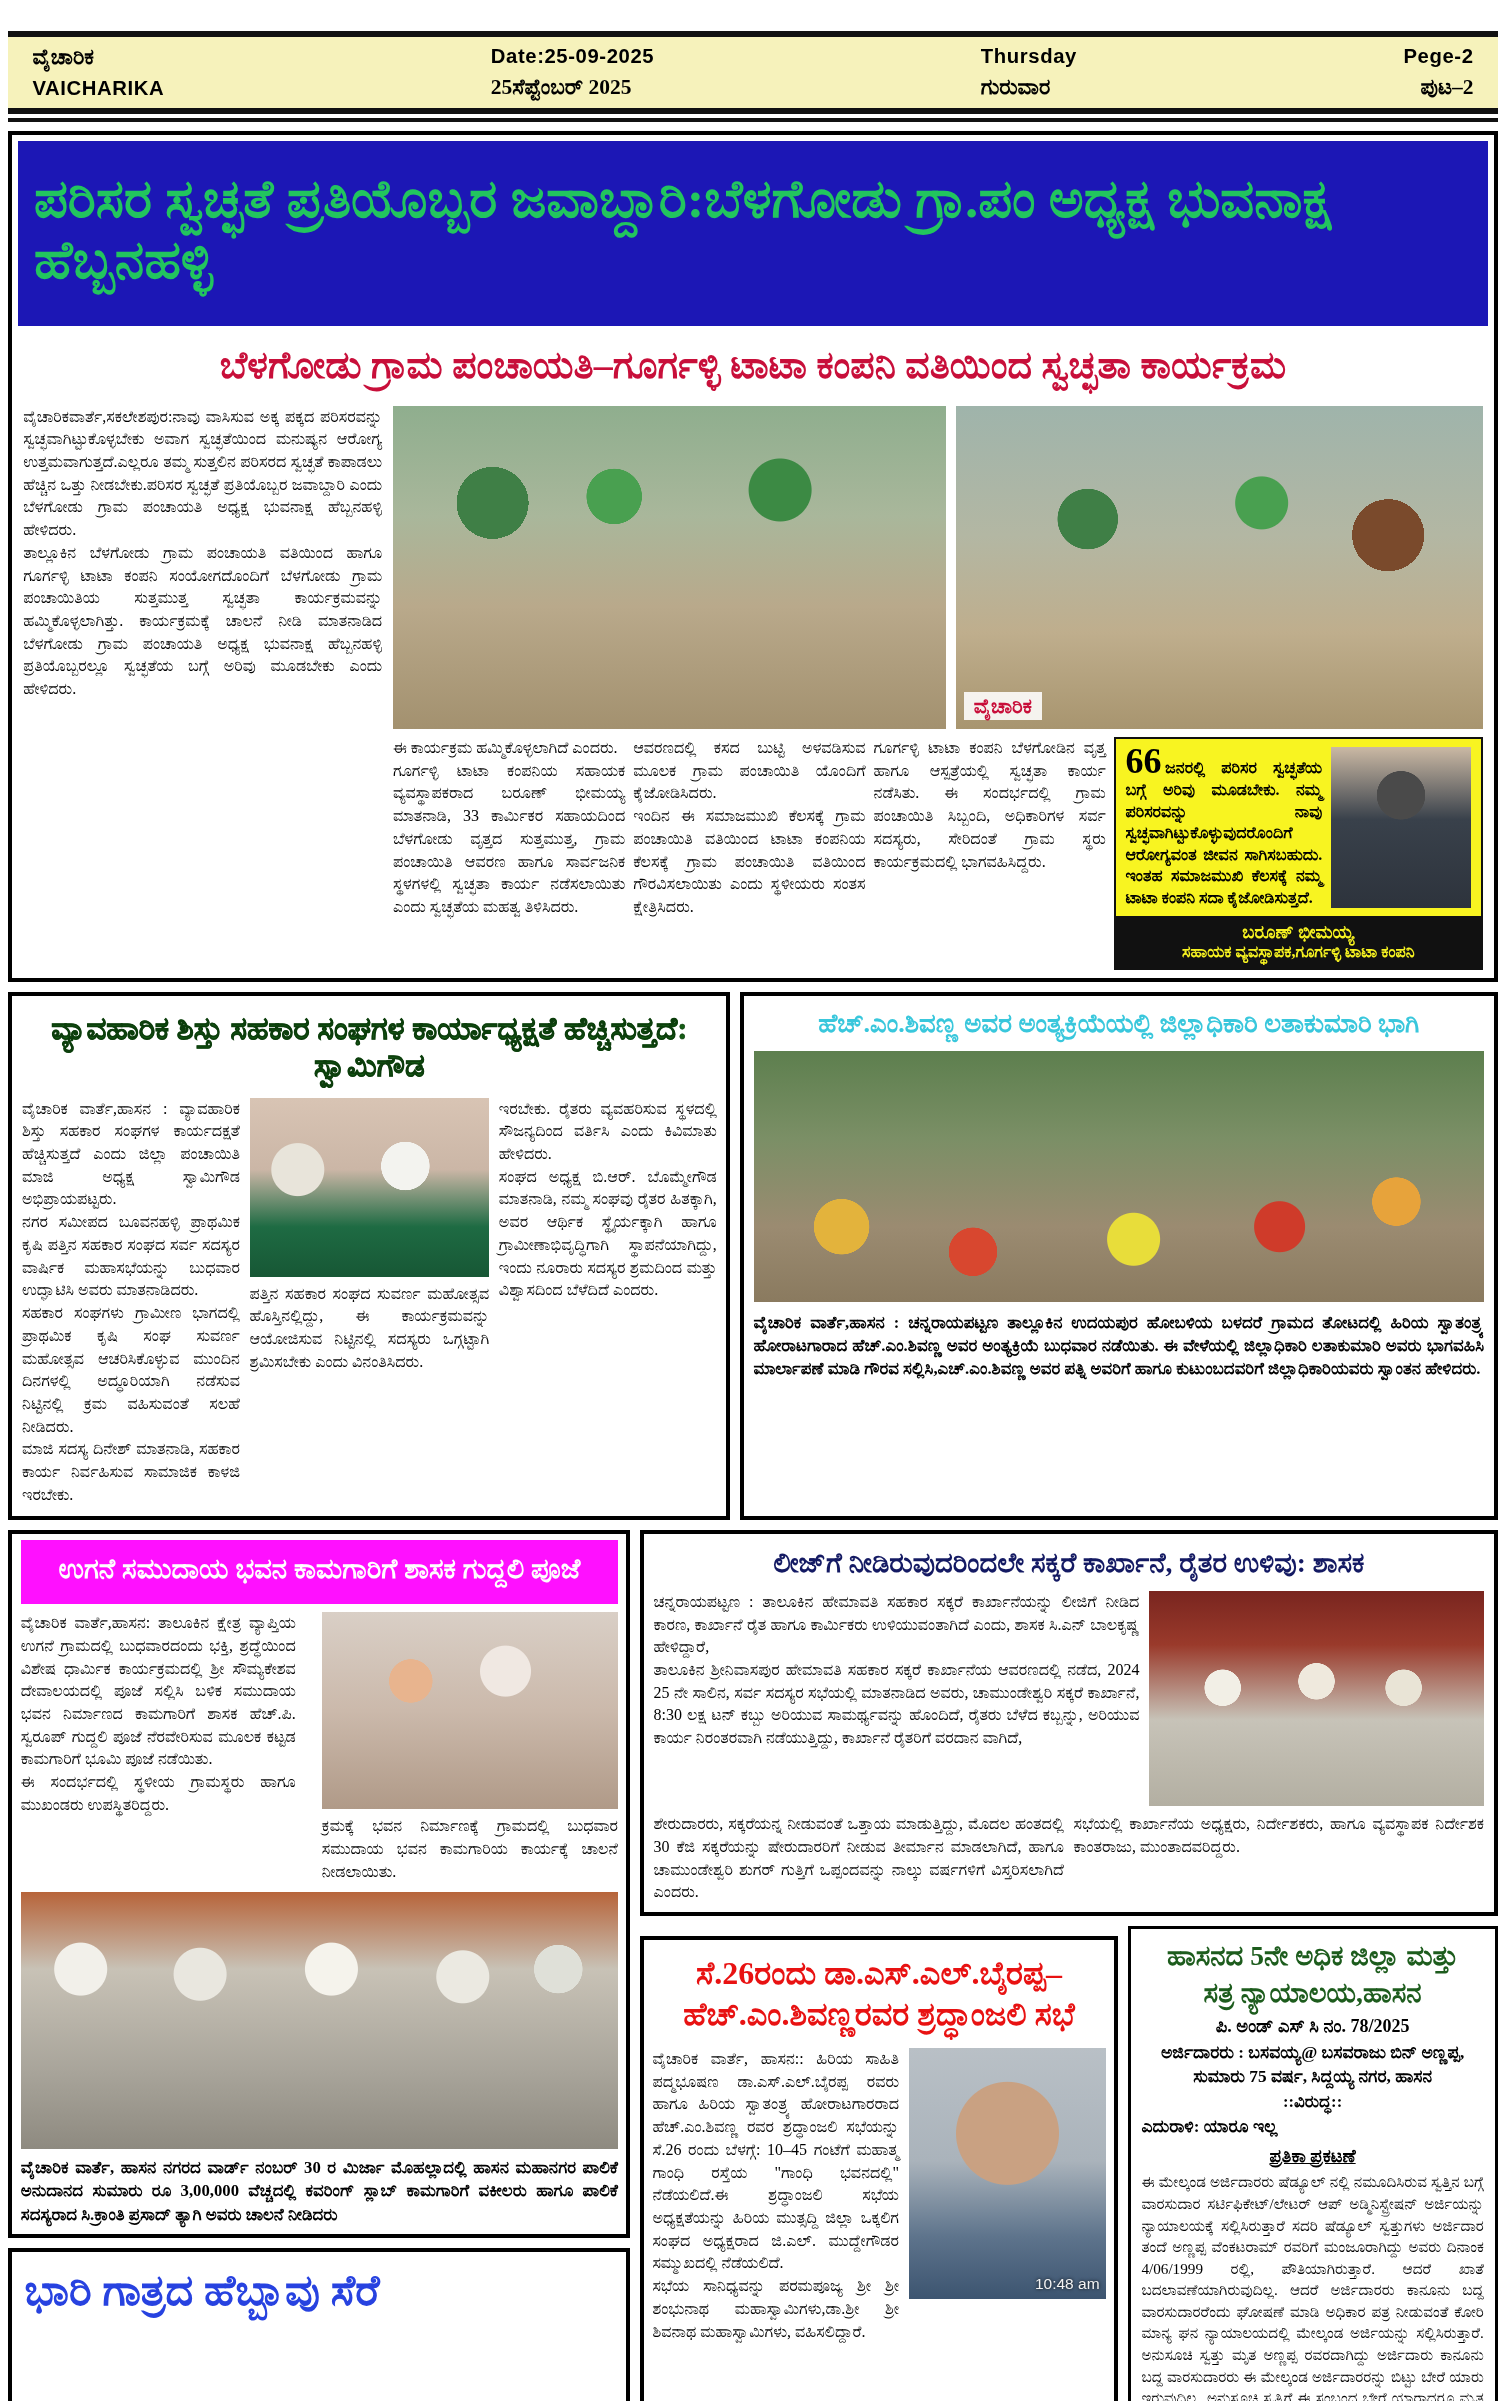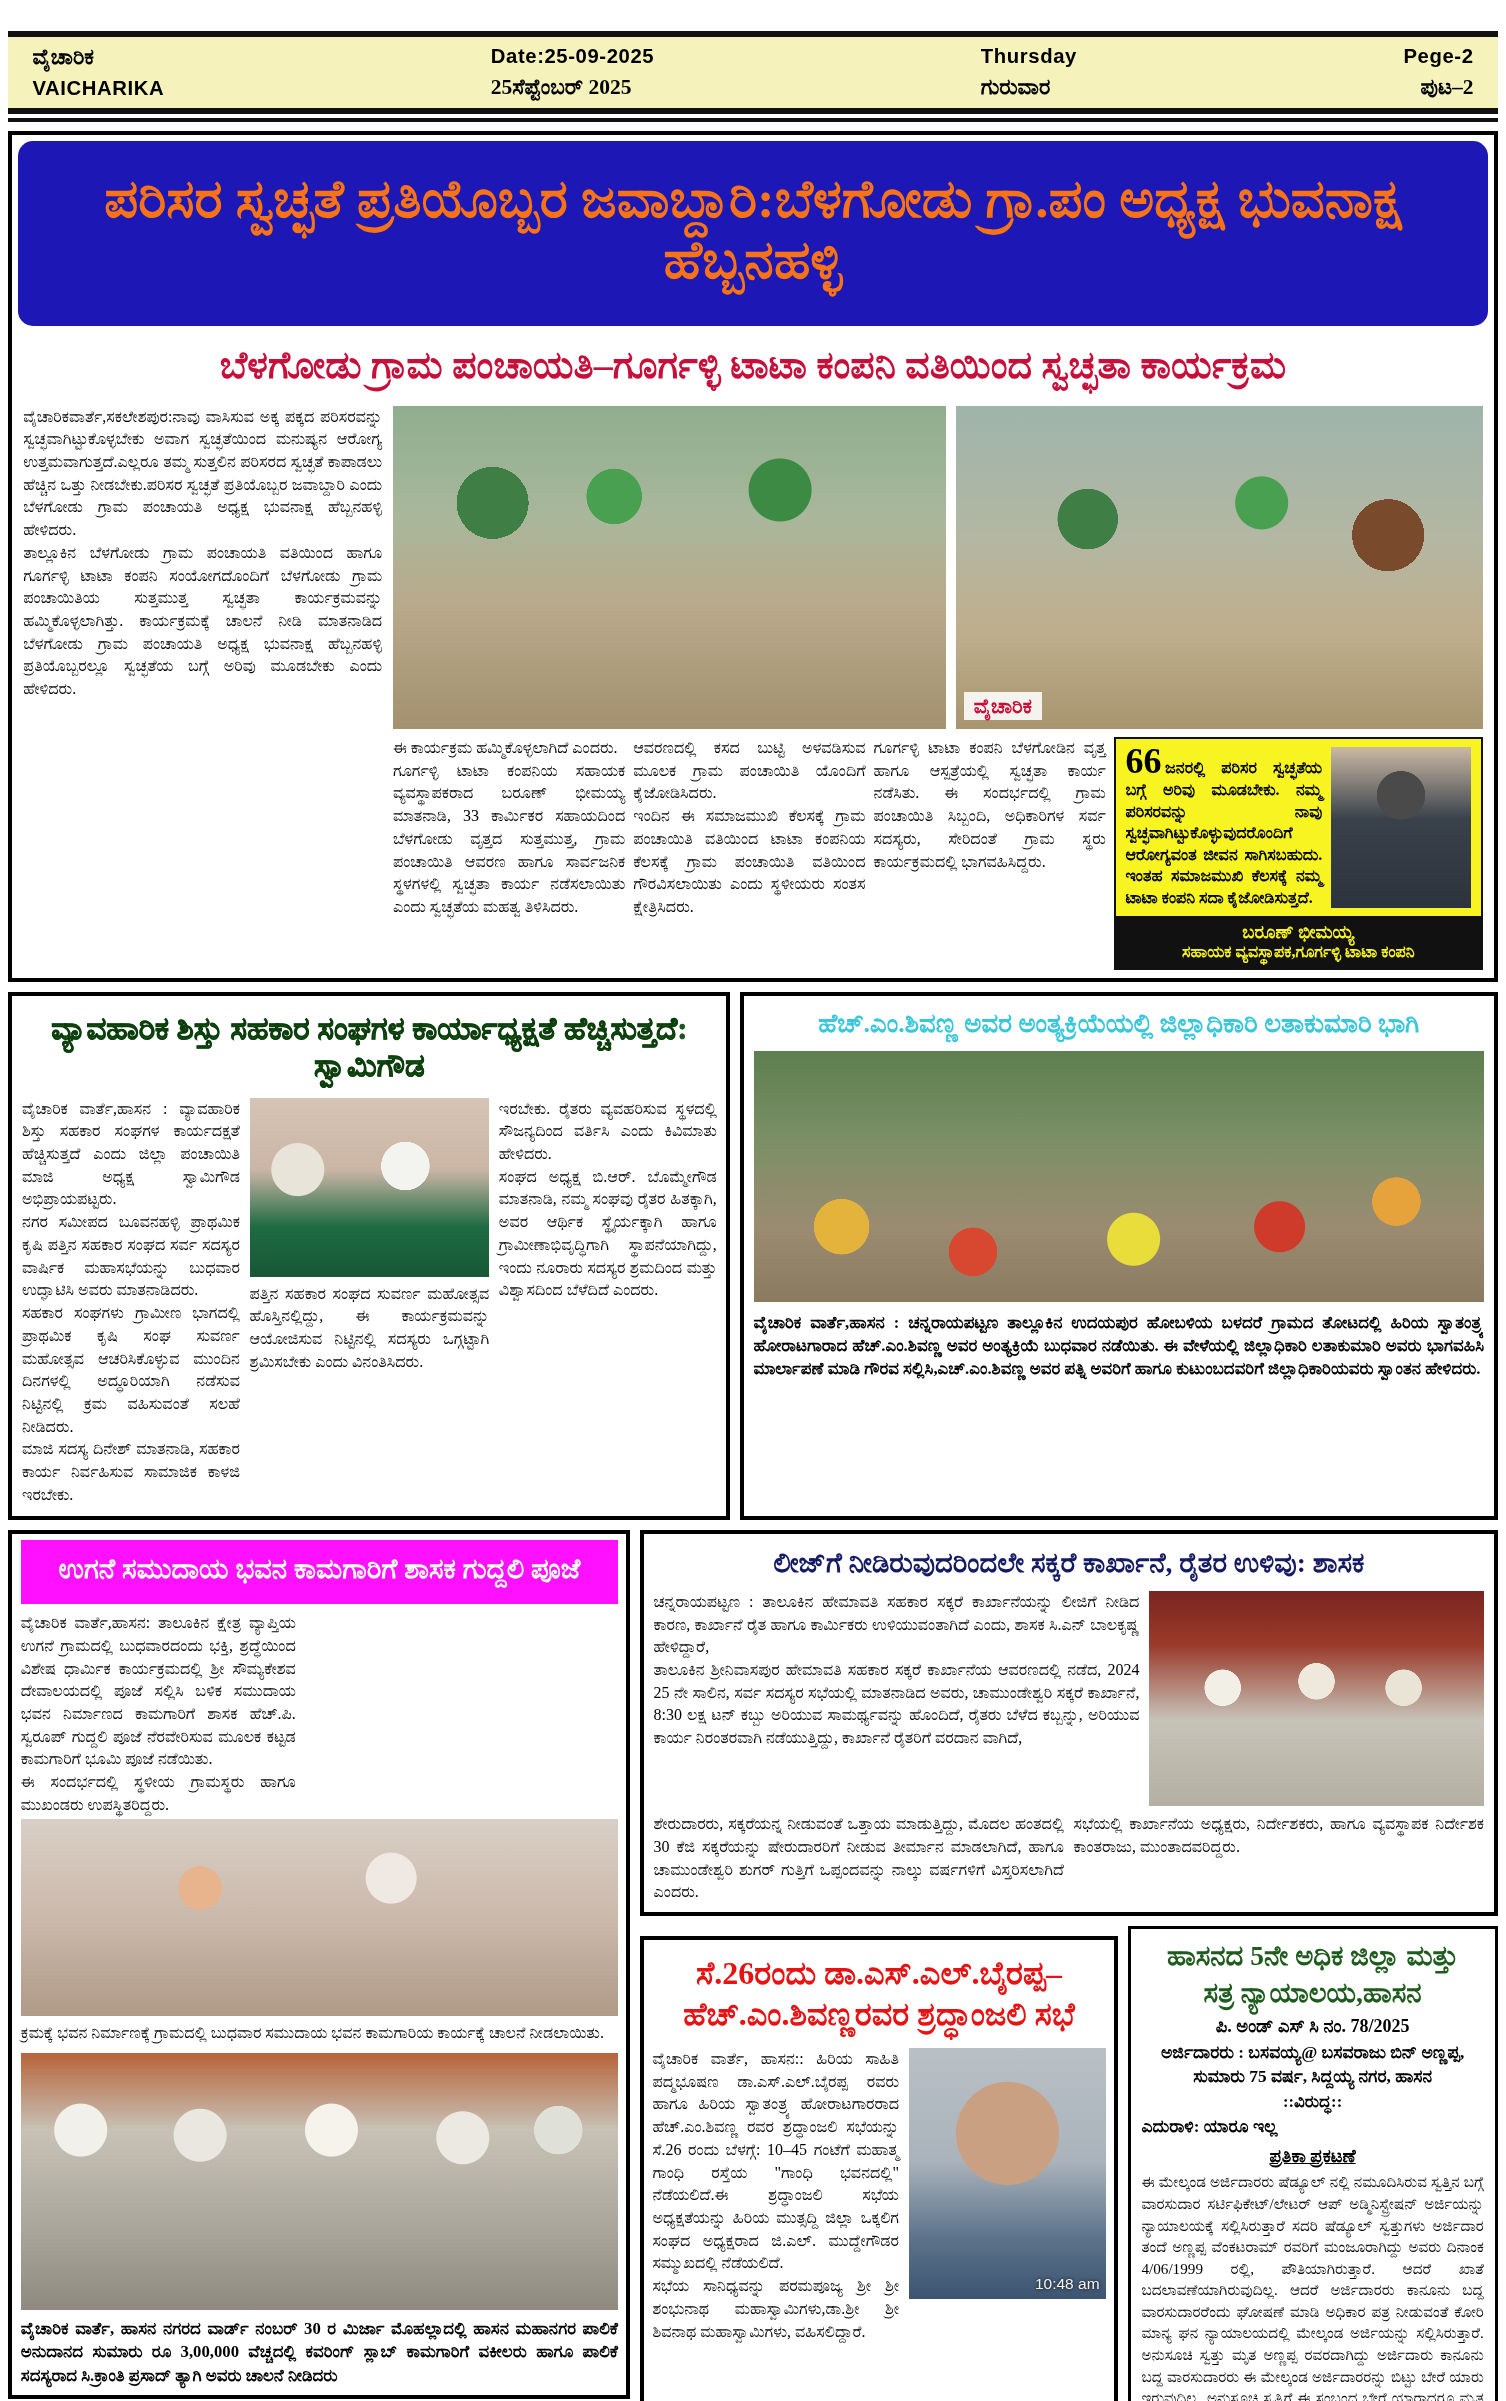--- a/index.html
+++ b/index.html
@@ -17,22 +17,22 @@
   .mast-col .kn{font-size:21.5px;font-weight:bold;}
   .mast-col .en{font-size:20.3px;font-weight:bold;font-family:"Liberation Sans",sans-serif;letter-spacing:0.6px;}
   .mast-col.center{align-items:flex-start;text-align:center;}
   .mast-col.right{align-items:flex-end;text-align:right;}
   
   .box{border:4.2px solid #000;background:#fff;margin-top:9.6px;position:relative;}
   .row{display:flex;gap:9.6px;}
   .body-text{font-size:16px;line-height:1.42;text-align:justify;white-space:pre-line;}
   .caption{font-size:16.7px;font-weight:bold;line-height:1.4;text-align:justify;white-space:pre-line;}
   
-  .lead-headline{background:#1c17b5;color:#f97316;text-align:center;font-weight:bold;
-                 font-size:53px;line-height:1.15;padding:27.5px 15.5px 35px 15.5px;margin:6px;border-radius:15px;}
+  .lead-headline{background:#1c17b5;color:#22c55e;font-weight:bold;
+                 font-size:53px;line-height:1.15;padding:27.5px 15.5px 35px 15.5px;margin:6px;}
   .lead-subhead{color:#c80f3a;text-align:center;font-weight:bold;font-size:38px;padding:10.8px 6px 18px 6px;}
   .lead-content{display:flex;gap:10.8px;padding:0 10.8px 8.4px 10.8px;}
   .lead-colL{width:359px;flex:none;}
   .lead-right{flex:1;display:flex;flex-direction:column;gap:8.4px;}
   .lead-photos{display:flex;gap:9.6px;height:323px;}
   .photo{position:relative;overflow:hidden;background:#9aa38c;}
   .ph1{flex:1.05;background:
         radial-gradient(circle at 18% 30%,#3f7f46 0 36px,transparent 36px),
         radial-gradient(circle at 40% 28%,#49a050 0 27.5px,transparent 28px),
         radial-gradient(circle at 70% 26%,#3c8a44 0 31px,transparent 32px),
@@ -80,21 +80,21 @@
         radial-gradient(circle at 72% 70%,#cf3b2a 0 25px,transparent 26px),
         radial-gradient(circle at 88% 60%,#e7a33b 0 24px,transparent 24.5px),
         linear-gradient(180deg,#5d7f4e 0%,#7b8f66 35%,#9b8b71 70%,#8a7a5f 100%);}
   .funeral-caption{margin-top:8.4px;}
   
   .left-stack{width:622px;flex:none;display:flex;flex-direction:column;}
   .right-stack{flex:1;display:flex;flex-direction:column;}
   .ugane-box{padding:6px 8.4px 8.4px 8.4px;}
   .ugane-headline{background:#ff10ff;color:#fff;text-align:center;font-weight:bold;font-size:27.5px;
                   padding:13px 6px 18px 6px;margin-bottom:8.4px;}
-  .ugane-cols{display:flex;gap:2px;flex-direction:column;}
+  .ugane-cols{display:flex;gap:26px;}
   .ugane-c0{width:275px;flex:none;}
   .ugane-c1{flex:1;display:flex;flex-direction:column;gap:6px;}
   .ugane-photo{height:197px;background:
         radial-gradient(circle at 30% 35%,#e8b48e 0 21.5px,transparent 22px),
         radial-gradient(circle at 62% 30%,#f0e8e2 0 25px,transparent 26px),
         linear-gradient(180deg,#d9cfc6 0%,#cbb9ab 50%,#b09a88 100%);}
   .ugane-wide-photo{height:257px;margin-top:8.4px;background:
         radial-gradient(circle at 10% 30%,#f2f0ea 0 26px,transparent 27px),
         radial-gradient(circle at 30% 32%,#e9e7df 0 26px,transparent 27px),
         radial-gradient(circle at 52% 30%,#f5f3ec 0 26px,transparent 27px),

